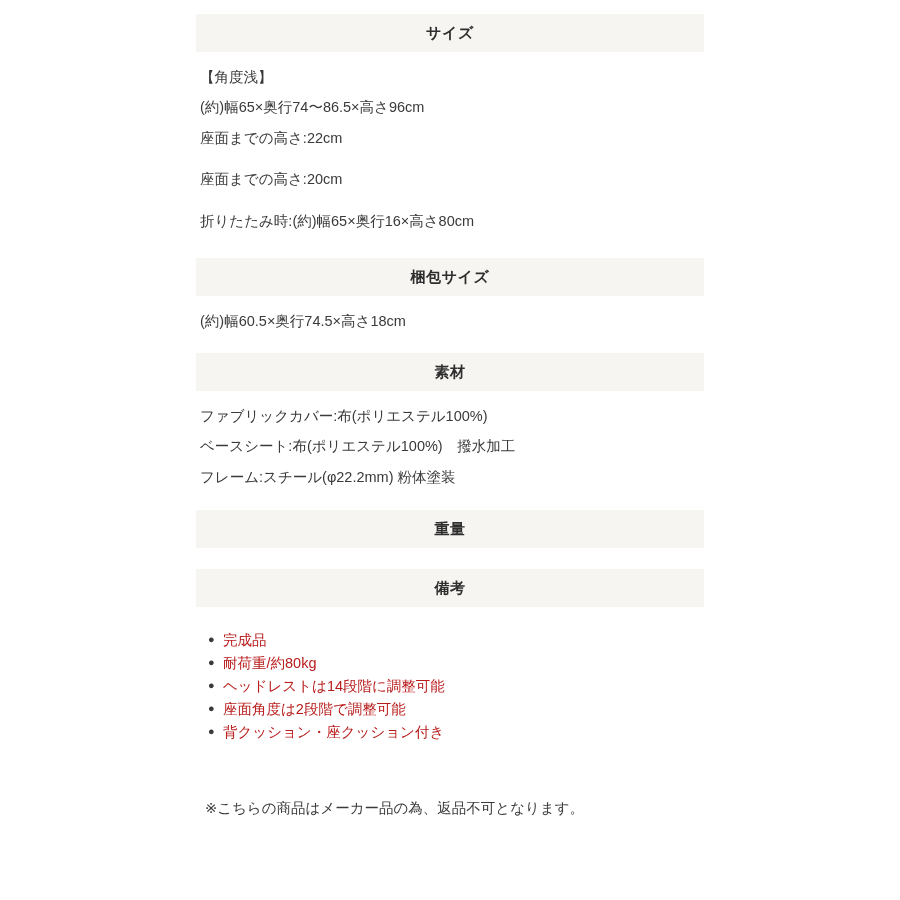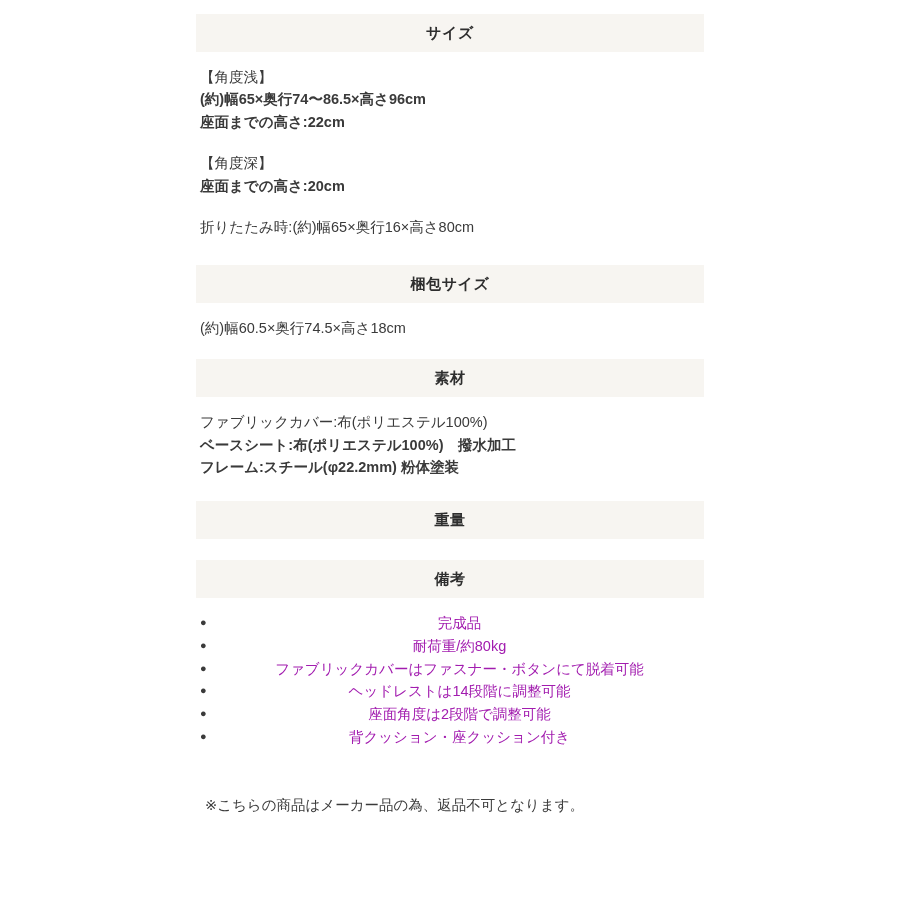--- a/index.html
+++ b/index.html
@@ -41,43 +41,41 @@
     padding: 14px 0 0 4px;
     font-size: 14.5px;
     line-height: 1.55;
     color: #3a3a3a;
   }
 
   .para {
     margin: 0;
   }
   .para + .para {
-    margin-top: 0px;
-    font-weight: bold;
+    margin-top: 8px;
   }
 
   .block-gap {
     height: 19px;
   }
 
   
   .pre-header-gap-1 { height: 26px; }   
   .pre-header-gap-2 { height: 20px; }   
   .pre-header-gap-3 { height: 22px; }   
   .pre-header-gap-4 { height: 21px; }   
 
   
   .bullet-list {
     list-style: none;
-    margin: 0;
+    margin: 8px;
     padding: 0;
     font-size: 14.5px;
     line-height: 1.58;
-    color: #a21caf;
-    text-align: center;
+    color: #b91c1c;
   }
   .bullet-list li {
     position: relative;
     padding-left: 15px;
   }
   .bullet-list li::before {
     content: "\25CF";
     position: absolute;
     left: 0;
     top: 0;
@@ -105,21 +103,20 @@
 <div class="spec-sheet">
 
   <div class="section-header">サイズ</div>
   <div class="section-body">
     <p class="para">【角度浅】</p>
     <p class="para">(約)幅65×奥行74〜86.5×高さ96cm</p>
     <p class="para">座面までの高さ:22cm</p>
 
     <div class="block-gap"></div>
 
-    <p class="para">【角度深】</p>
     <p class="para">座面までの高さ:20cm</p>
 
     <div class="block-gap"></div>
 
     <p class="para">折りたたみ時:(約)幅65×奥行16×高さ80cm</p>
   </div>
   <div class="pre-header-gap-1"></div>
 
   <div class="section-header">梱包サイズ</div>
   <div class="section-body">
@@ -136,21 +133,20 @@
   <div class="pre-header-gap-3"></div>
 
   <div class="section-header">重量</div>
   <div class="pre-header-gap-4"></div>
 
   <div class="section-header">備考</div>
   <div class="section-body">
     <ul class="bullet-list">
       <li>完成品</li>
       <li>耐荷重/約80kg</li>
-      <li>ファブリックカバーはファスナー・ボタンにて脱着可能</li>
       <li>ヘッドレストは14段階に調整可能</li>
       <li>座面角度は2段階で調整可能</li>
       <li>背クッション・座クッション付き</li>
     </ul>
   </div>
 
   <div class="footer-top-gap"></div>
   <div class="footer-notes">
     <p class="note">※こちらの商品はメーカー品の為、返品不可となります。</p>
     <div class="note-gap"></div>

